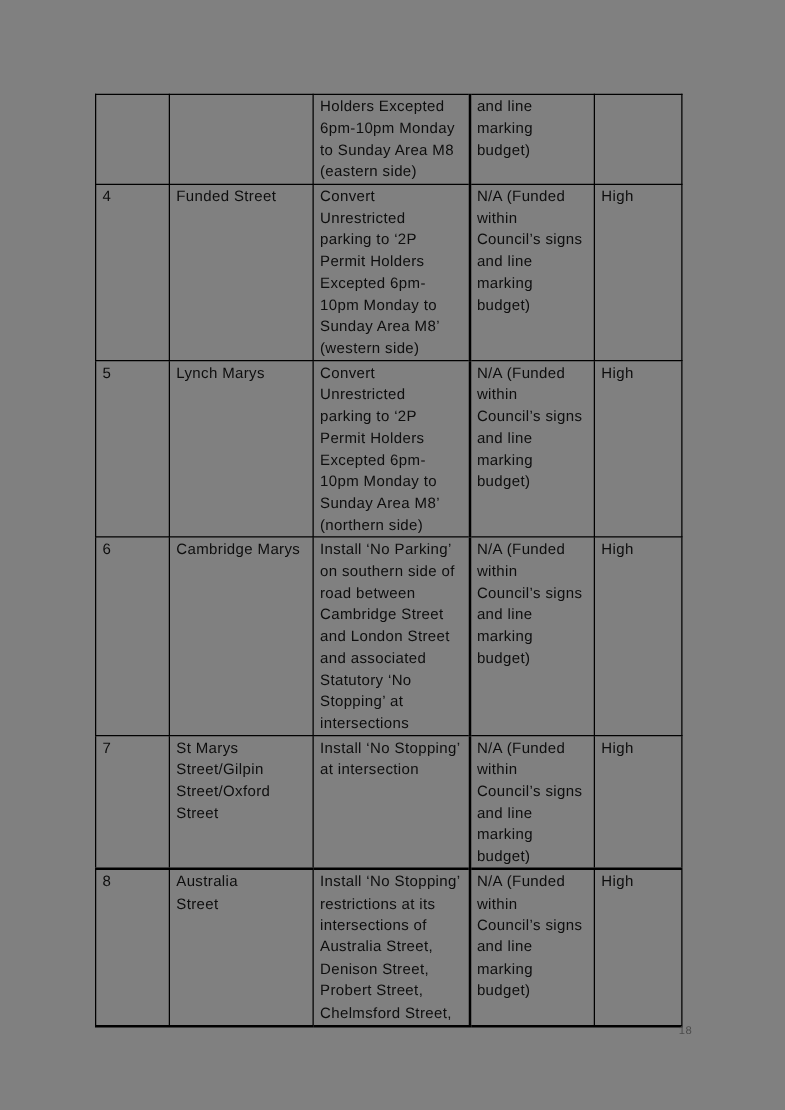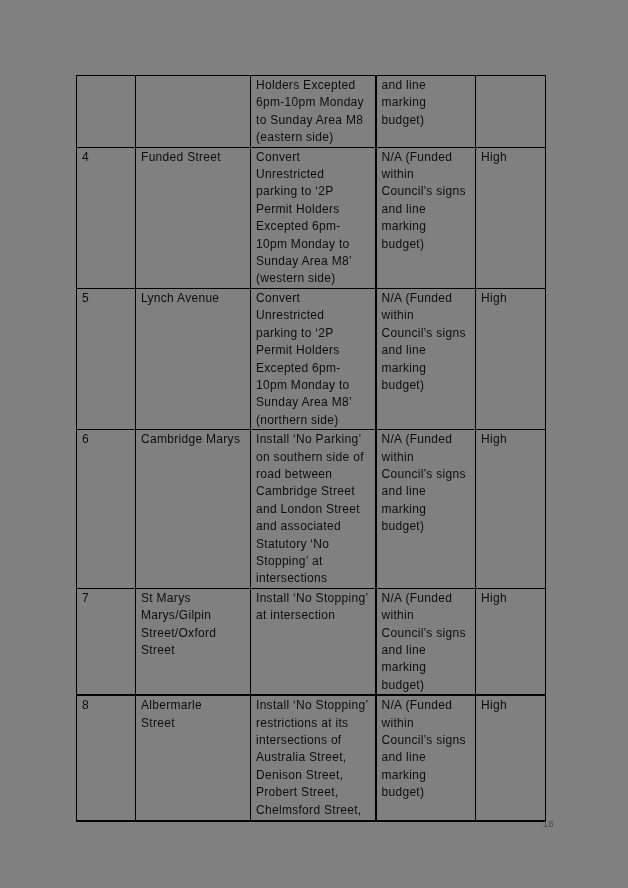--- a/index.html
+++ b/index.html
@@ -92,21 +92,21 @@
         <td class="col-funding">N/A (Funded
 within
 Council’s signs
 and line
 marking
 budget)</td>
         <td>High</td>
       </tr>
       <tr style="height:140px">
         <td>5</td>
-        <td>Lynch Avenue</td>
+        <td>Lynch Marys</td>
         <td>Convert
 Unrestricted
 parking to ‘2P
 Permit Holders
 Excepted 6pm-
 10pm Monday to
 Sunday Area M8’
 (northern side)</td>
         <td class="col-funding">N/A (Funded
 within
@@ -132,36 +132,36 @@
 within
 Council’s signs
 and line
 marking
 budget)</td>
         <td>High</td>
       </tr>
       <tr style="height:104px">
         <td>7</td>
         <td>St Marys
-Marys/Gilpin
+Street/Gilpin
 Street/Oxford
 Street</td>
         <td>Install ‘No Stopping’
 at intersection</td>
         <td class="col-funding">N/A (Funded
 within
 Council’s signs
 and line
 marking
 budget)</td>
         <td>High</td>
       </tr>
       <tr class="section-break last-row" style="height:126px">
         <td>8</td>
-        <td>Albermarle
+        <td>Australia
 Street</td>
         <td>Install ‘No Stopping’
 restrictions at its
 intersections of
 Australia Street,
 Denison Street,
 Probert Street,
 Chelmsford Street,</td>
         <td class="col-funding">N/A (Funded
 within

